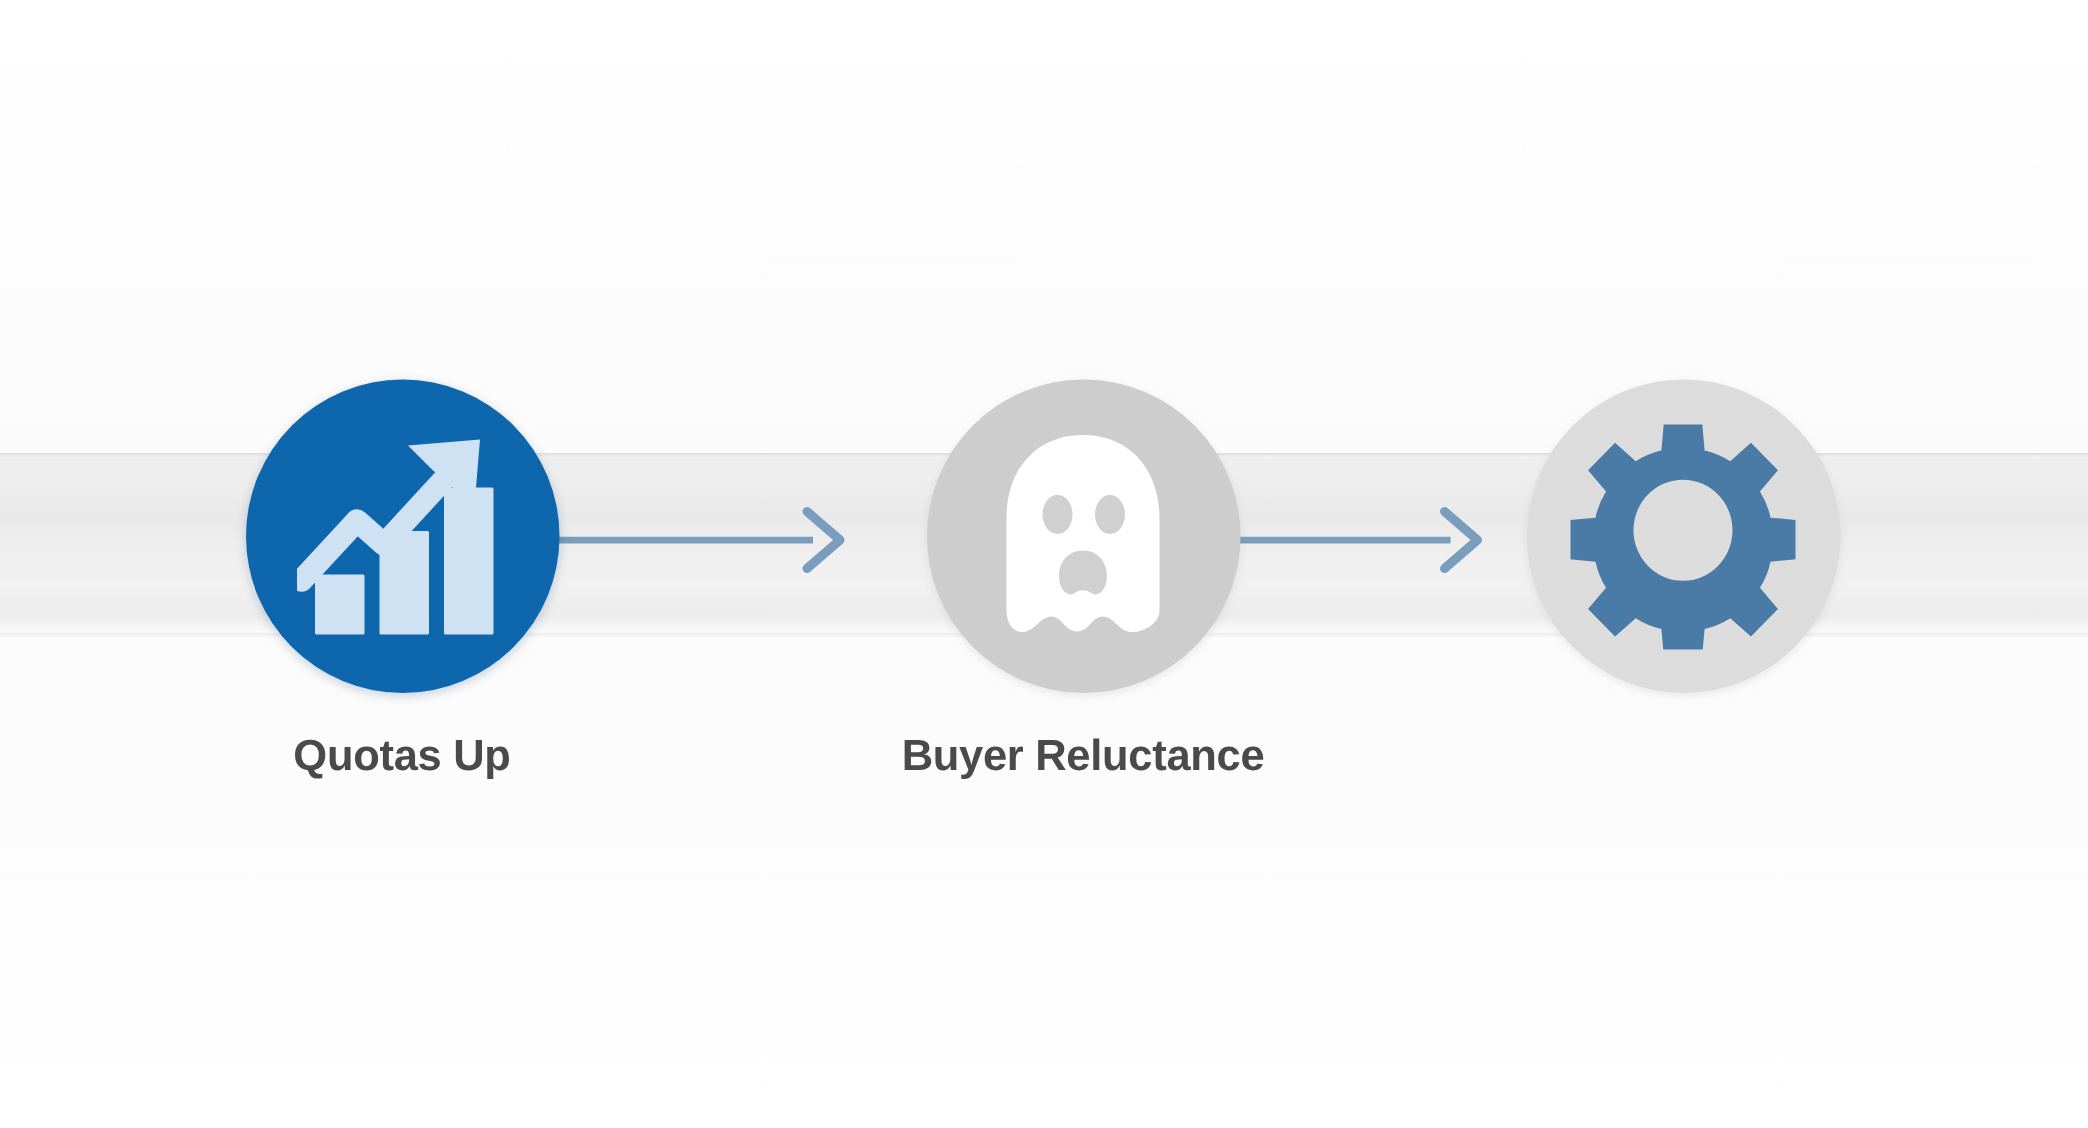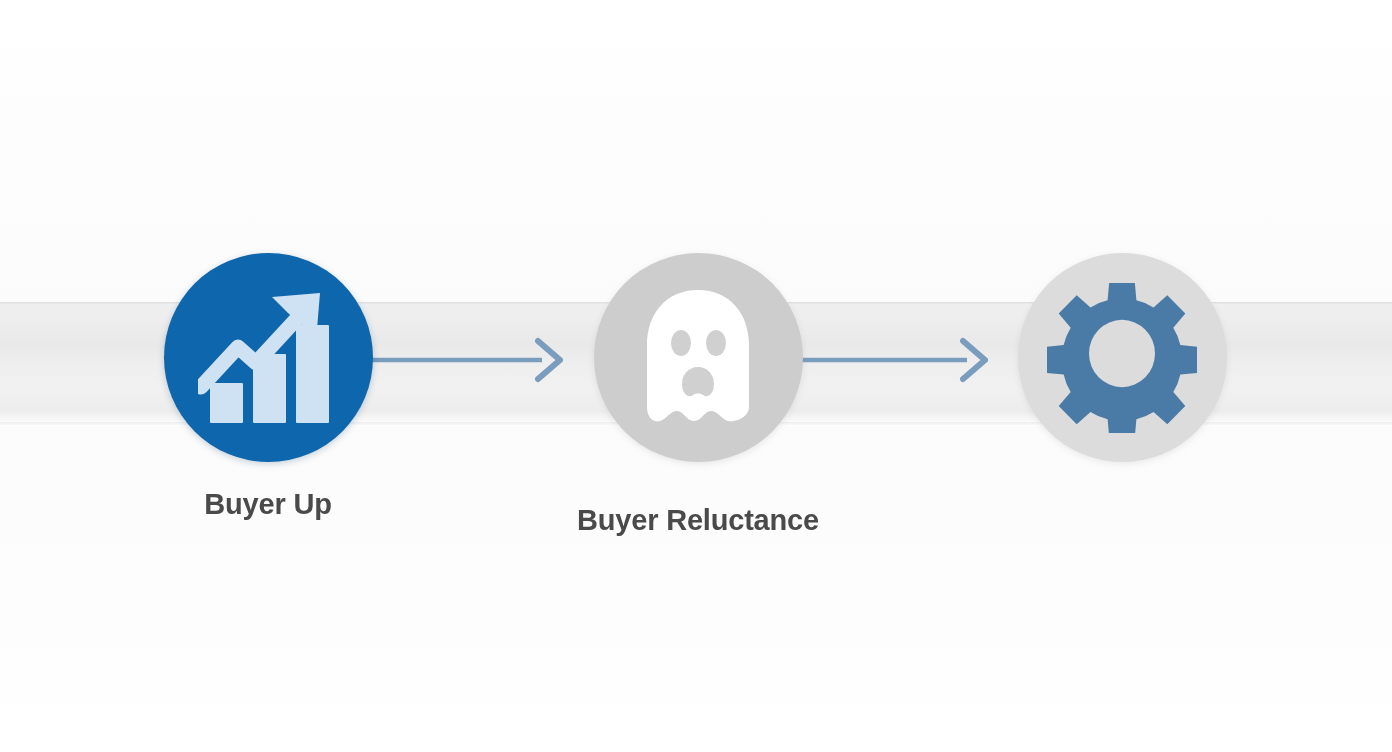--- a/index.html
+++ b/index.html
@@ -147,24 +147,24 @@
 
           <rect x="12" y="92" width="33" height="40" rx="1" fill="#cfe2f3"></rect>
           <rect x="55" y="63" width="33" height="69" rx="1" fill="#cfe2f3"></rect>
           <rect x="98" y="34" width="33" height="98" rx="1" fill="#cfe2f3"></rect>
 
           <path d="M3,96 L40,56 L58,72 L104,22" fill="none" stroke="#cfe2f3" stroke-width="15" stroke-linecap="round" stroke-linejoin="round"></path>
 
           <path d="M74,6 L122,2 L118,50 L104,34 L90,22 Z" fill="#cfe2f3"></path>
         </svg>
       </div>
-      <div class="step-label">Buyer Up</div>
+      <div class="step-label">Quotas Up</div>
     </div>
 
-    <div class="step-node" style="left:593px;gap:16px;">
+    <div class="step-node" style="left:617px;">
       <div class="step-circle grey">
         <svg width="124" height="142" viewBox="0 0 124 142">
 
           <path d="M62,3
                    C30,3 11,27 11,58
                    L11,120
                    C11,130 17,136 24,134
                    C31,132 34,124 41,124
                    C48,124 50,134 58,134
                    C66,134 68,124 75,124

